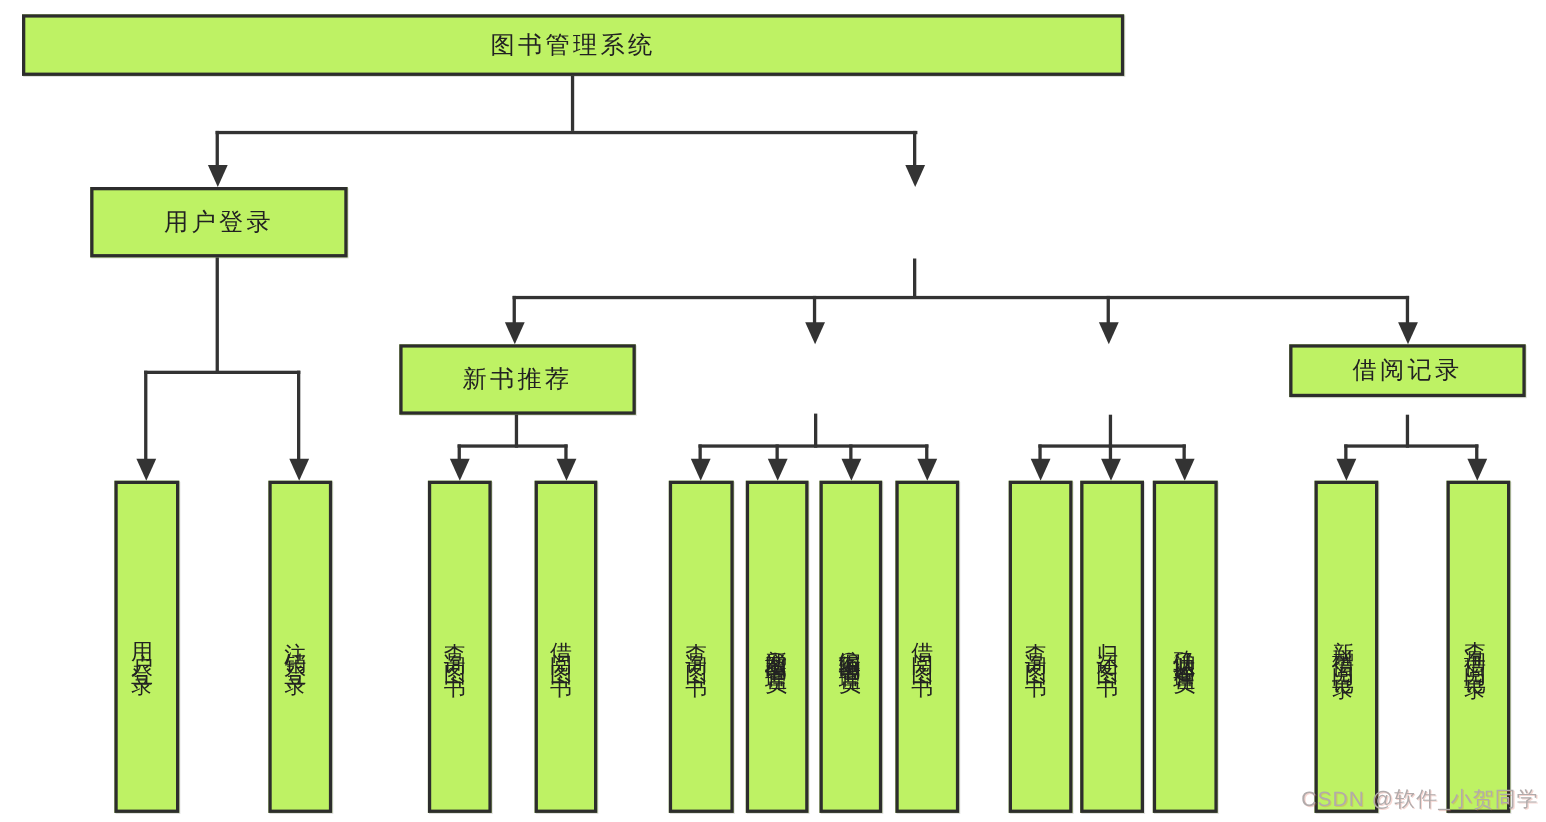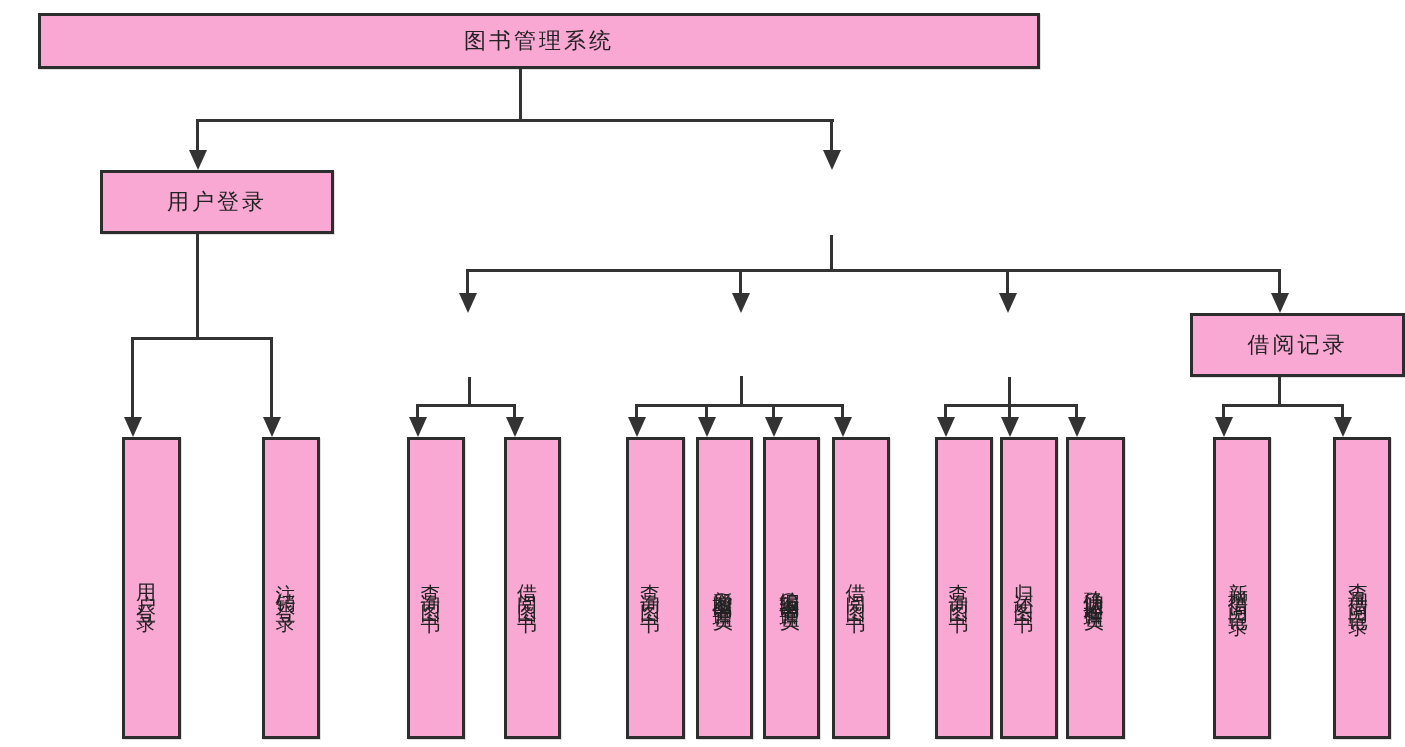--- a/index.html
+++ b/index.html
@@ -13,25 +13,24 @@
   .canvas{
     position:relative;
     width:1405px;height:747px;
     background:var(--bg);
     font-family:"Liberation Sans","DejaVu Sans",sans-serif;
     overflow:hidden;
   }
   .box{
     position:absolute;
     box-sizing:border-box;
-    background:#f9a8d4;
+    background:#bef264;
     border:3px solid var(--border);
     display:flex;align-items:center;justify-content:center;
     box-shadow:1px 1px 0 rgba(0,0,0,0.12);
-    margin-left:18px;
   }
   .hlabel{
     font-size:22px;
     letter-spacing:3px;
     color:var(--text);
     font-weight:500;
     white-space:nowrap;
   }
   .vlabel{
     writing-mode:vertical-rl;
@@ -93,21 +92,24 @@
   <div class="hline" style="left:466px;top:269px;width:815px;"></div>
   <div class="vline" style="left:466px;top:269px;height:26px;"></div>
   <div class="arrowhead" style="left:459px;top:293px;"></div>
   <div class="vline" style="left:739px;top:269px;height:26px;"></div>
   <div class="arrowhead" style="left:732px;top:293px;"></div>
   <div class="vline" style="left:1006px;top:269px;height:26px;"></div>
   <div class="arrowhead" style="left:999px;top:293px;"></div>
   <div class="vline" style="left:1278px;top:269px;height:26px;"></div>
   <div class="arrowhead" style="left:1271px;top:293px;"></div>
 
-  <div class="box" style="left:1172px;top:313px;width:215px;height:64px;">
+  <div class="box" style="left:363px;top:313px;width:215px;height:64px;">
+    <span class="hlabel">新书推荐</span>
+  </div>
+  <div class="box" style="left:1172px;top:313px;width:215px;height:48px;">
     <span class="hlabel">借阅记录</span>
   </div>
 
   <div class="vline" style="left:468px;top:377px;height:30px;"></div>
   <div class="hline" style="left:416px;top:404px;width:100px;"></div>
   <div class="vline" style="left:416px;top:404px;height:15px;"></div>
   <div class="arrowhead" style="left:409px;top:417px;"></div>
   <div class="vline" style="left:513px;top:404px;height:15px;"></div>
   <div class="arrowhead" style="left:506px;top:417px;"></div>
 
@@ -175,14 +177,15 @@
     <span class="vlabel" style="letter-spacing:3px;padding-block-start:3px;">确认归还（管理员）</span>
   </div>
 
   <div class="box" style="left:1195px;top:437px;width:58px;height:302px;">
     <span class="vlabel" style="letter-spacing:7px;padding-block-start:7px;">新增借阅记录</span>
   </div>
   <div class="box" style="left:1315px;top:437px;width:58px;height:302px;">
     <span class="vlabel" style="letter-spacing:7px;padding-block-start:7px;">查询借阅记录</span>
   </div>
 
+  <div class="watermark">CSDN @软件_小贺同学</div>
 
 </div>
 
 </body></html>

